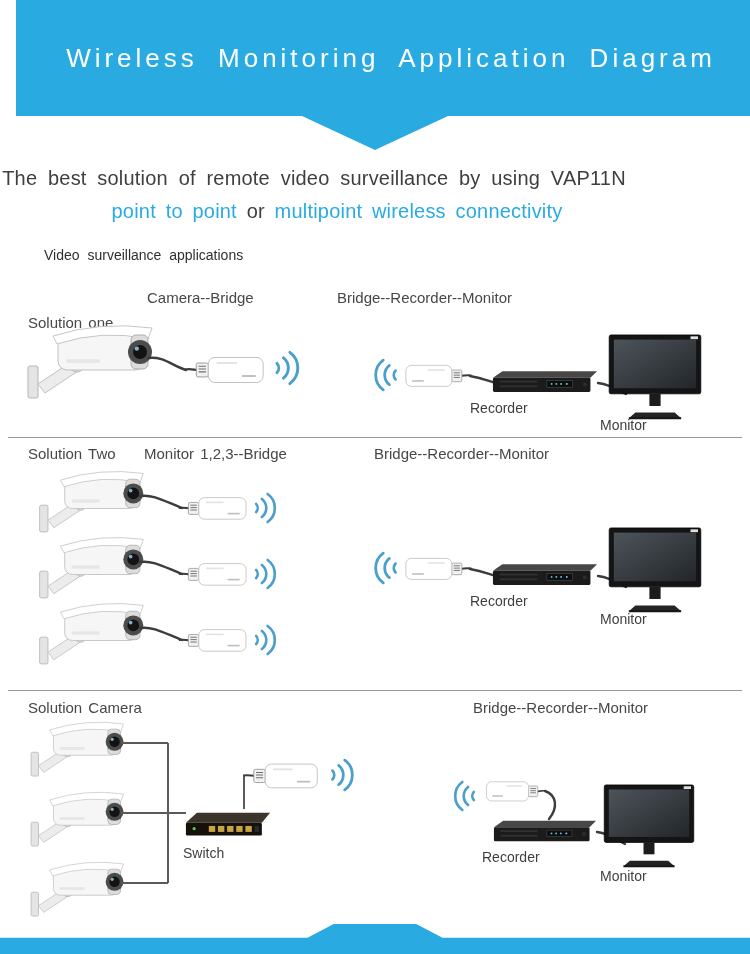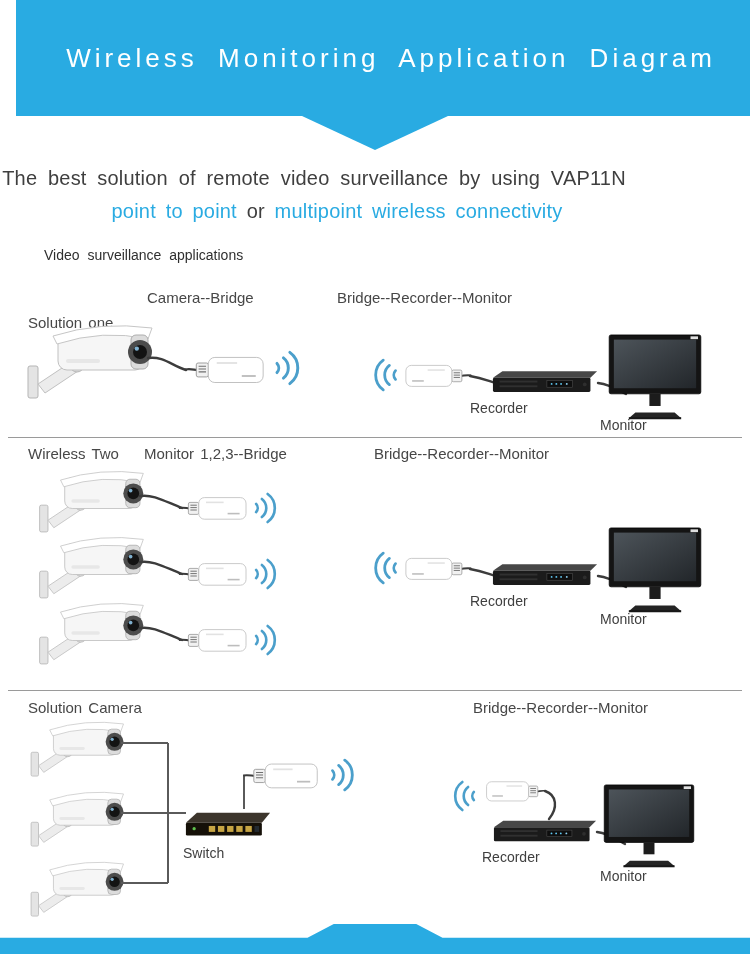--- a/index.html
+++ b/index.html
@@ -152,21 +152,21 @@
     <use href="#sym-recorder" x="124" y="40" width="106" height="29"></use>
     <path d="M230 55 C 244 57, 250 62, 258 66" class="cable"></path>
     <use href="#sym-monitor" x="240" y="6" width="94" height="86"></use>
   </svg>
 
   <div class="dev-label" style="left:470px;top:400px;width:110px;">Recorder</div>
   <div class="dev-label" style="left:600px;top:417px;width:96px;">Monitor</div>
 
   <div class="divider" style="top:437px;"></div>
 
-  <div class="sol-label" style="left:28px;top:445px;">Wireless Two</div>
+  <div class="sol-label" style="left:28px;top:445px;">Solution Two</div>
   <div class="sol-label" style="left:144px;top:445px;">Monitor 1,2,3--Bridge</div>
   <div class="sol-label" style="left:374px;top:445px;">Bridge--Recorder--Monitor</div>
 
   <svg class="scene" style="left:36px;top:460px;" width="250" height="228" viewBox="0 0 250 228">
     <g>
       <use href="#sym-camera" x="0" y="0" width="126" height="92"></use>
       <path d="M104 36 C 118 34, 130 42, 146 48" class="cable"></path>
       <use href="#sym-bridge" x="142" y="31" width="72" height="34"></use>
       <use href="#sym-waves" x="216" y="28" width="28" height="40" class="waves"></use>
     </g>

